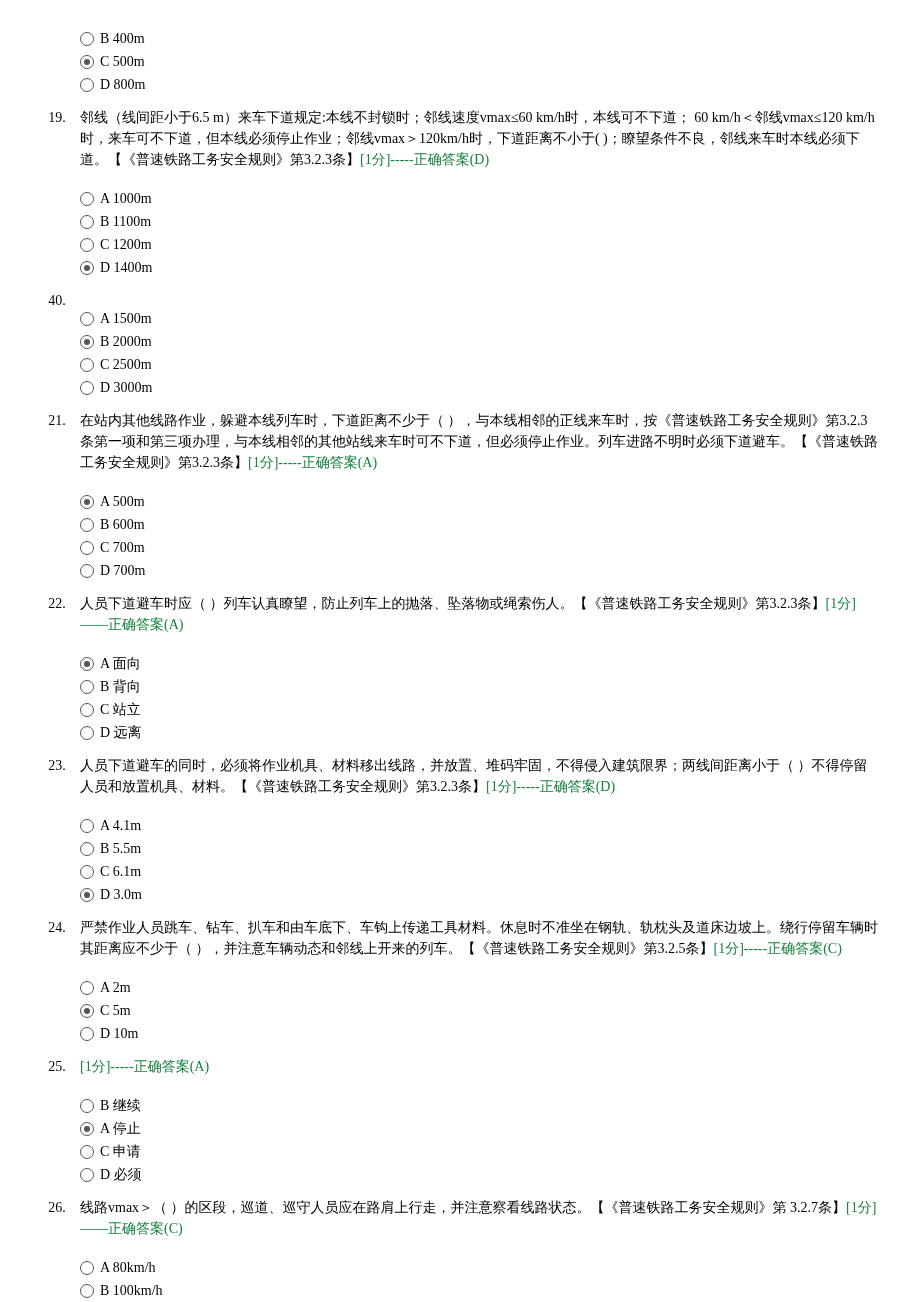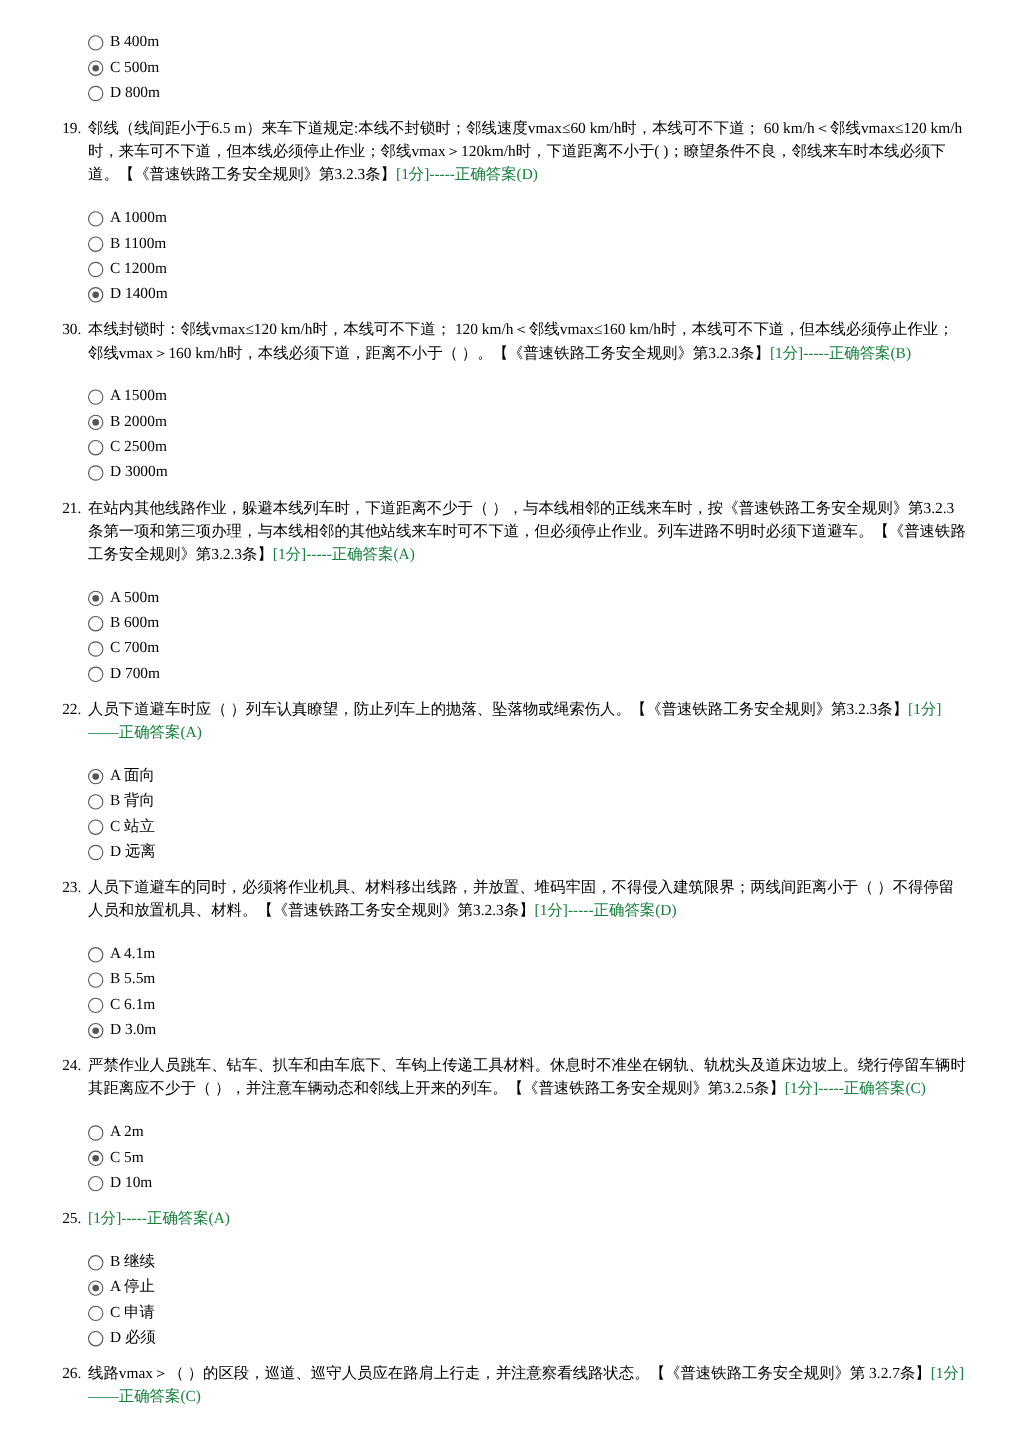--- a/index.html
+++ b/index.html
@@ -16,21 +16,21 @@
     padding: 0;
     margin: 0;
   }
   li.question {
     display: flex;
     margin-bottom: 10px;
   }
   .qnum {
     width: 34px;
     flex-shrink: 0;
-    text-align: right;
+    text-align: center;
     padding-right: 6px;
   }
   .qbody {
     flex: 1;
   }
   .qtext {
     margin-bottom: 4px;
   }
   .meta {
     color: #15803d;
@@ -104,23 +104,22 @@
             <span class="opt-label">C  1200m</span>
           </div>
           <div class="opt">
             <span class="radio selected"></span>
             <span class="opt-label">D  1400m</span>
           </div>
         </div>
       </div>
     </li>
     <li class="question">
-      <div class="qnum">30.</div>
-      <div class="qbody">
-        <div class="qtext"><span>本线封锁时：邻线vmax≤120 km/h时，本线可不下道；  120 km/h＜邻线vmax≤160 km/h时，本线可不下道，但本线必须停止作业；邻线vmax＞160 km/h时，本线必须下道，距离不小于（  ）。【《普速铁路工务安全规则》第3.2.3条】</span><span class="meta">[1分]-----正确答案(B)</span></div>
+      <div class="qnum">40.</div>
+      <div class="qbody">
         <div class="options">
           <div class="opt">
             <span class="radio"></span>
             <span class="opt-label">A  1500m</span>
           </div>
           <div class="opt">
             <span class="radio selected"></span>
             <span class="opt-label">B  2000m</span>
           </div>
           <div class="opt">

